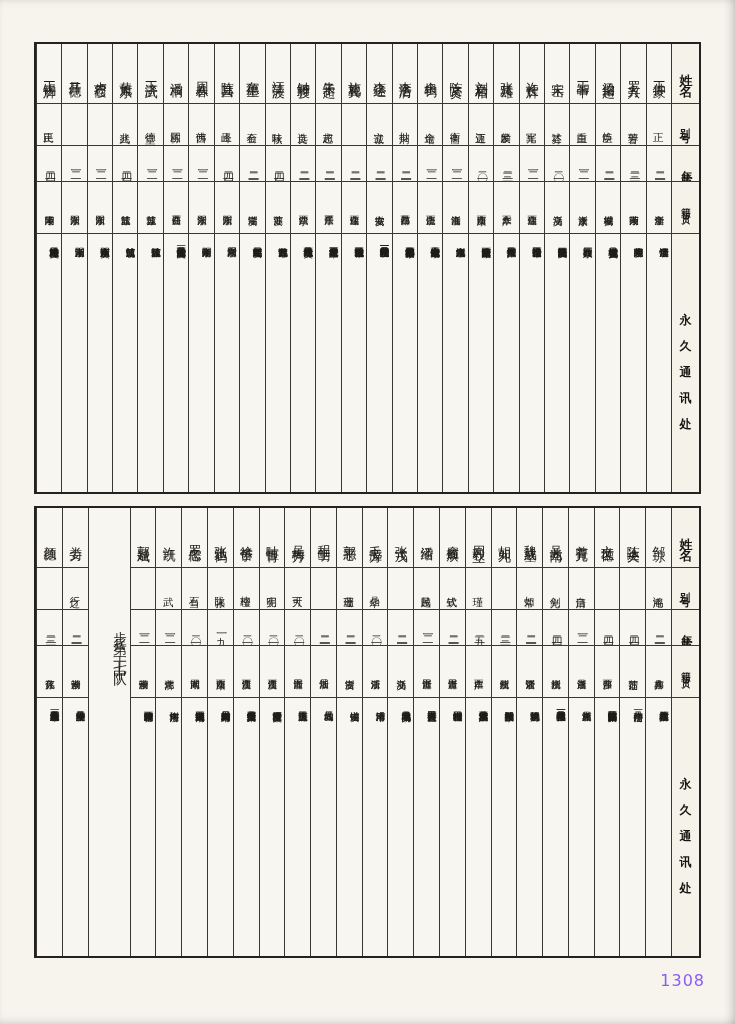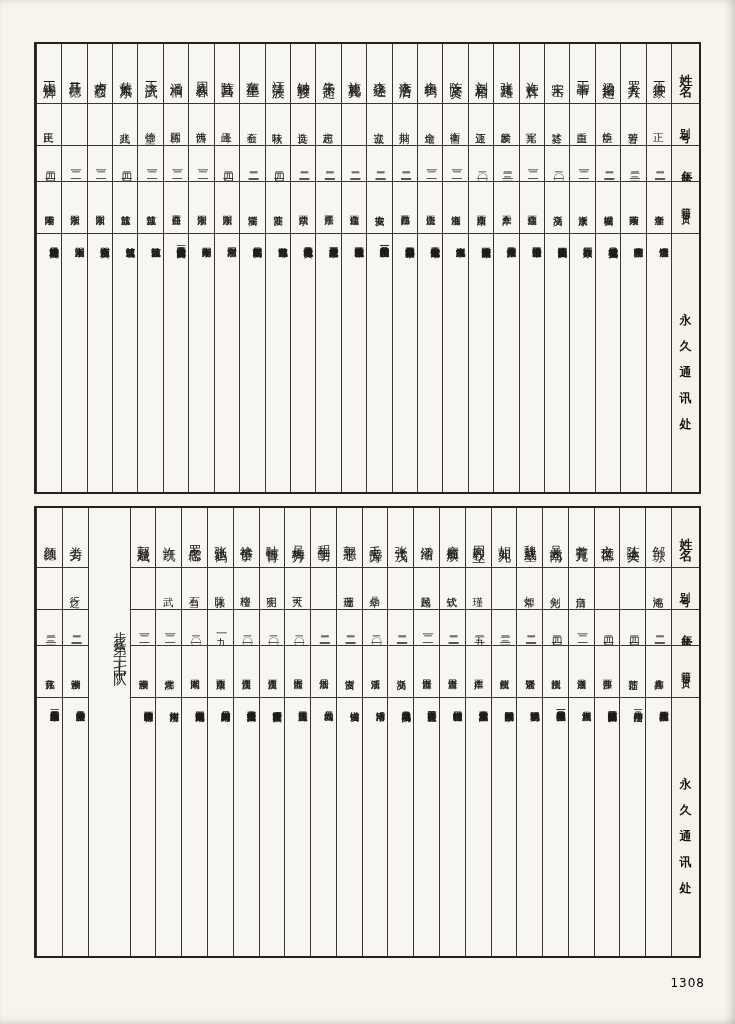--- a/index.html
+++ b/index.html
@@ -82,22 +82,22 @@
     padding-top:112px;
     color:#1f1d18;
     box-sizing:border-box;
     text-align:start;
     display:block;
   }
   .page-number{
     position:absolute;
     right:30px;
     bottom:34px;
-    font-size:12px;
-    color:#000000;
+    font-size:16px;
+    color:#8b5cf6;
     letter-spacing:1px;
   }
 </style>
 </head>
 <body>
 
 <div class="page">
 
   <div class="roster" id="top-table">
     <div class="col header-col">

